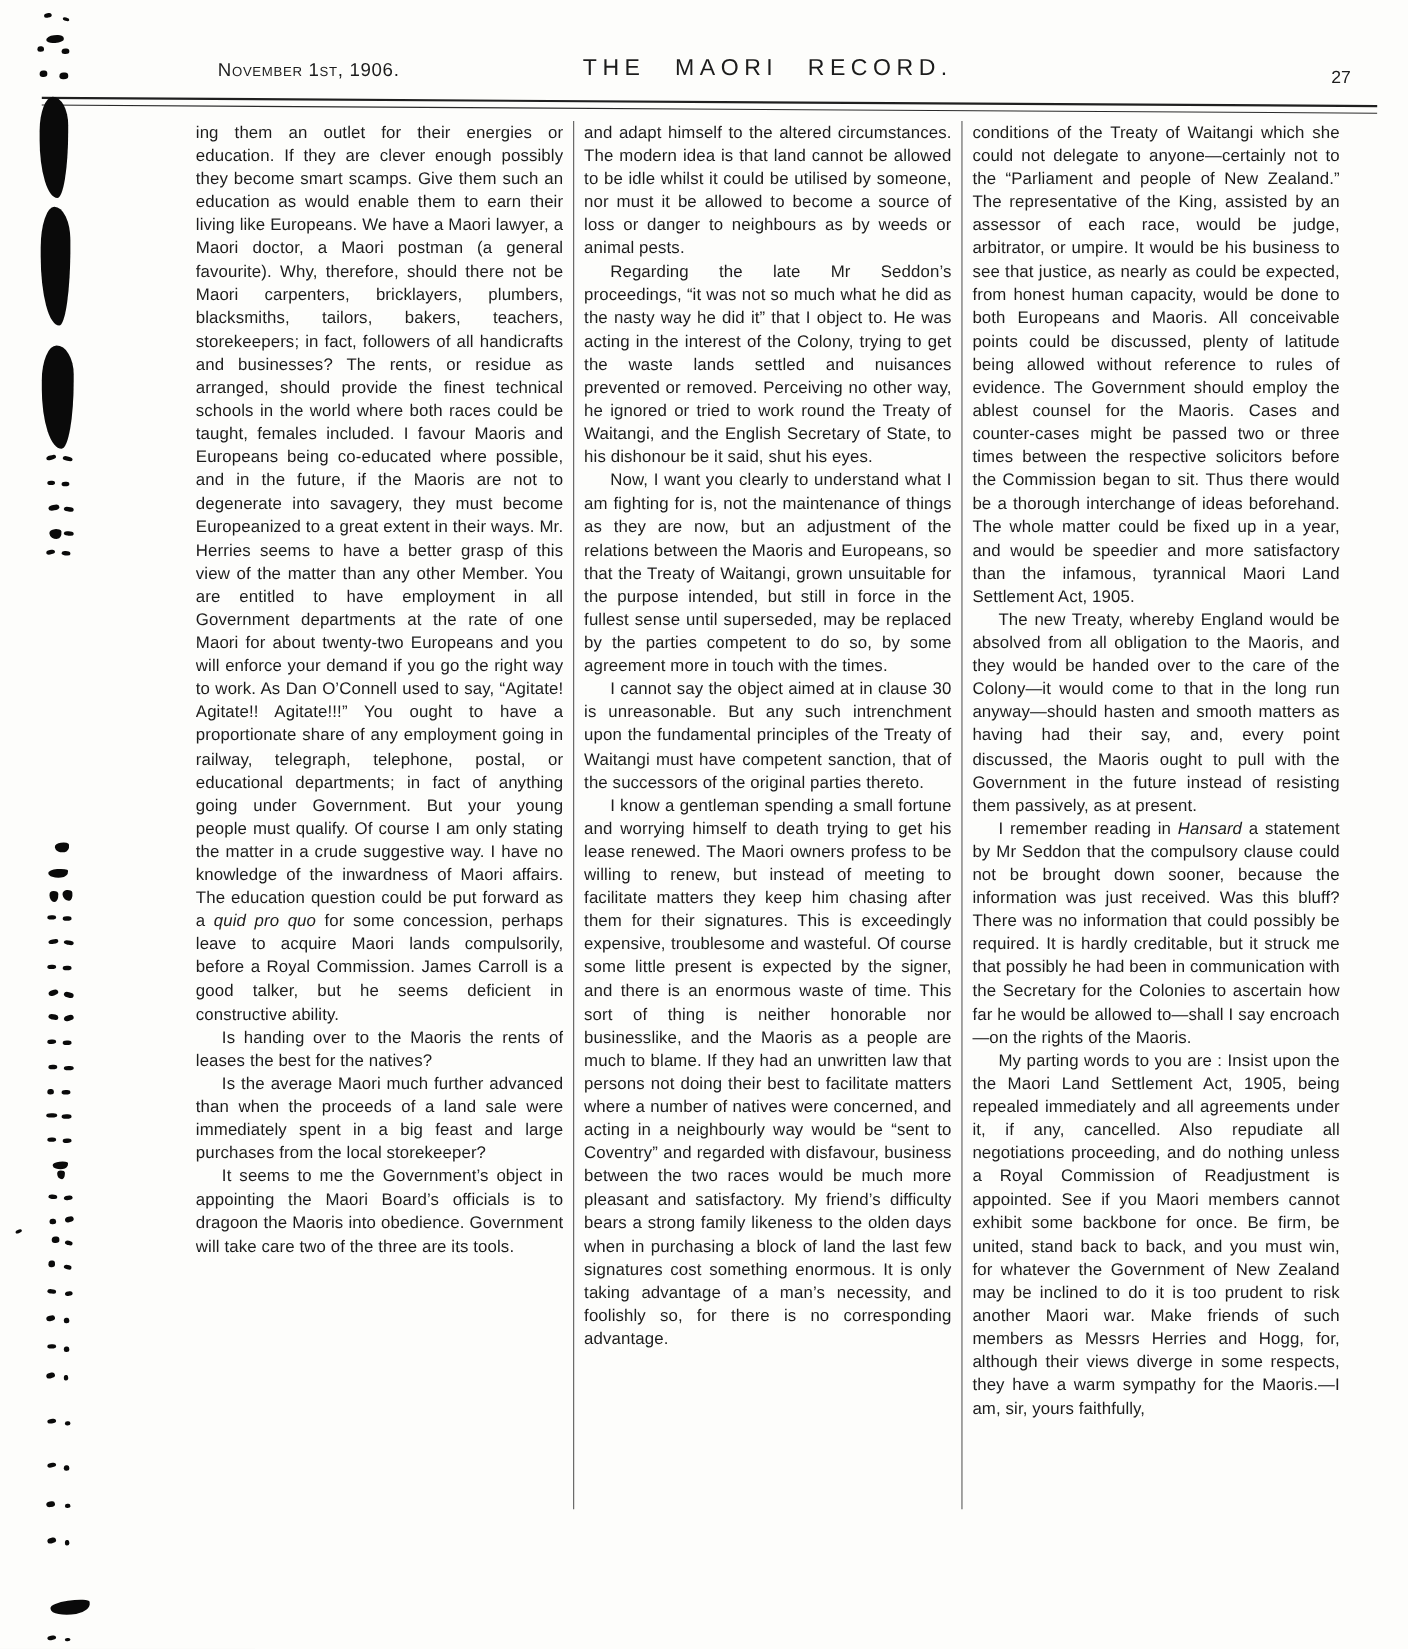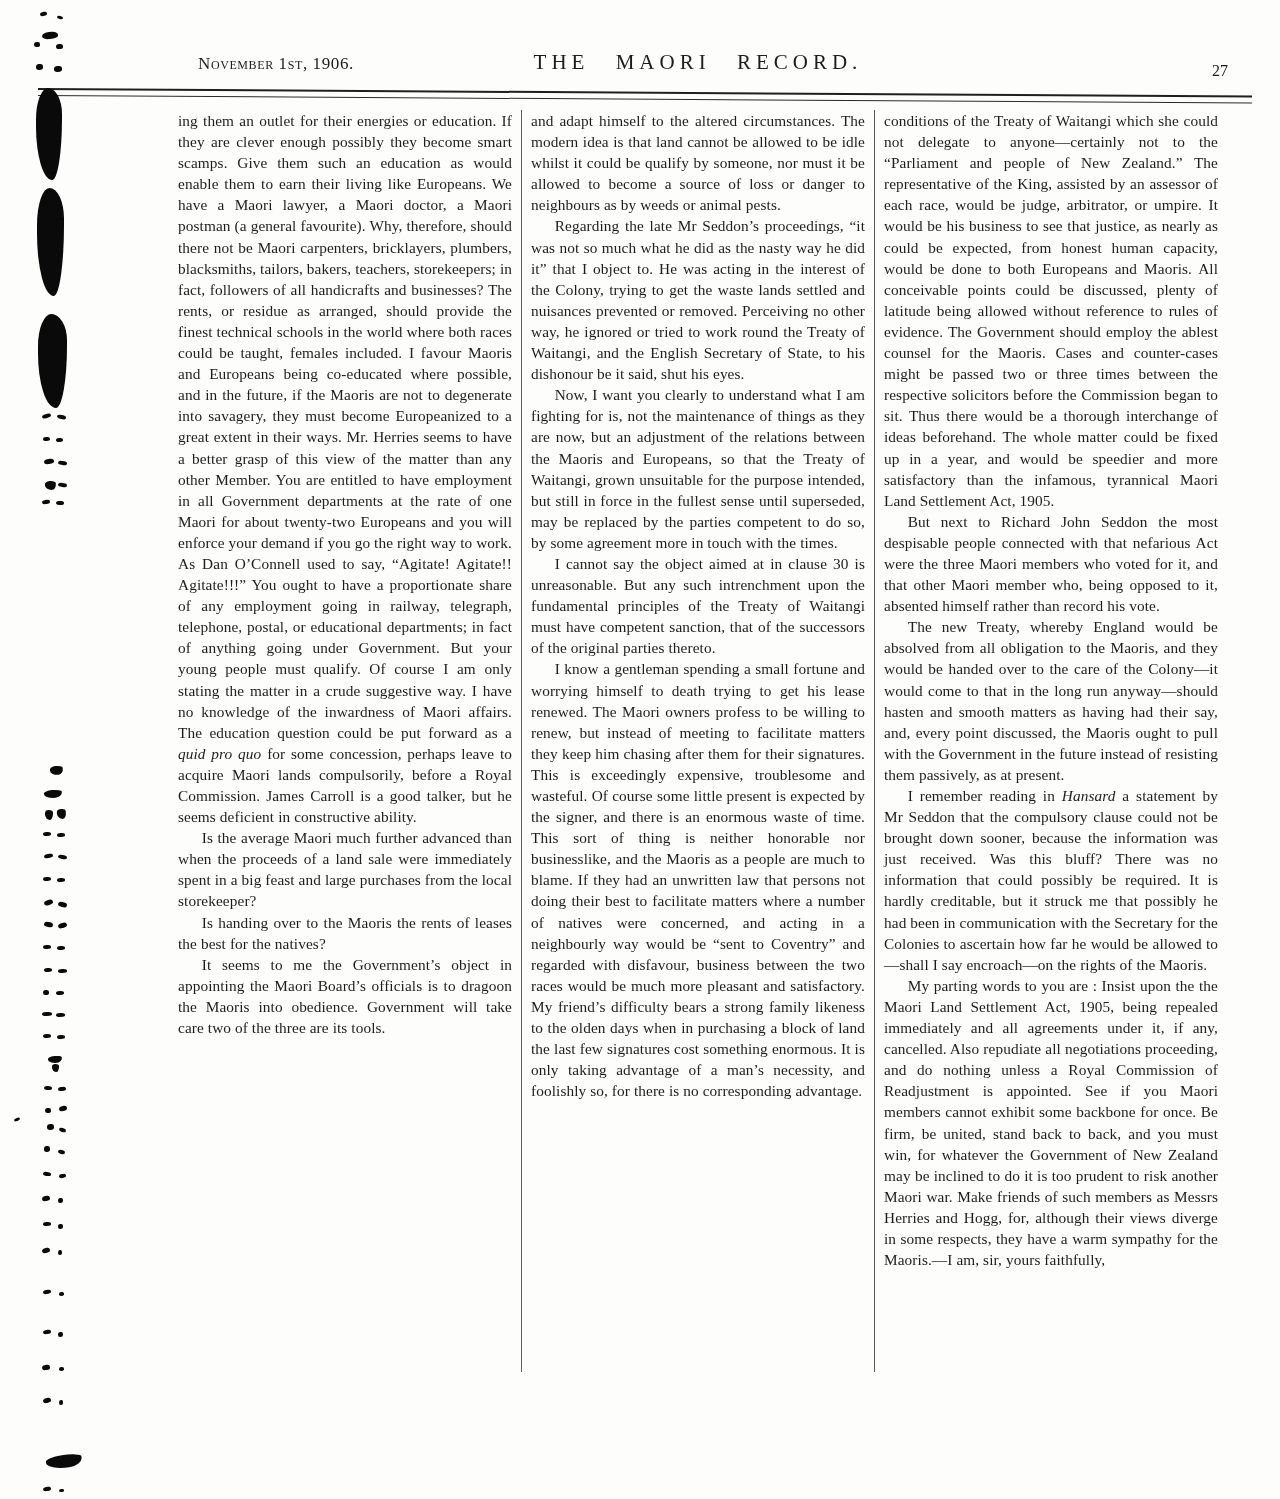--- a/index.html
+++ b/index.html
@@ -1,19 +1,19 @@
 <!DOCTYPE html>
 <html><head>
 <meta charset="utf-8">
 <style>
   html,body { margin:0; padding:0; background:#e8e8e4; }
   .page {
     position:relative; width:1280px; height:1499px; margin:0 auto;
     background:#fdfdfb; overflow:hidden;
-    font-family:Liberation Serif, serif;
+    font-family:Liberation Sans, sans-serif;
     color:#1c1c1c;
   }
   
   .masthead { position:absolute; top:48px; left:178px; width:1040px; height:34px; }
   .masthead-date {
     position:absolute; left:20px; top:6px;
     font-variant:small-caps; font-size:17px; letter-spacing:.6px; white-space:nowrap;
   }
   .masthead-title {
     position:absolute; left:0; right:0; top:2px; text-align:center;
@@ -52,34 +52,33 @@
     <span class="masthead-date">November 1st, 1906.</span>
     <span class="masthead-title">THE MAORI RECORD.</span>
     <span class="masthead-page-number">27</span>
   </div>
 
   <div class="header-rule"></div>
 
   <div class="text-columns">
     <div class="col">
         <p><span>ing them an outlet for their energies or education.  If they are clever enough possibly they become smart scamps.  Give them such an education as would enable them to earn their living like Europeans. We have a Maori lawyer, a Maori doctor, a Maori postman (a general favourite). Why, therefore, should there not be Maori carpenters, bricklayers, plumbers, blacksmiths, tailors, bakers, teachers, storekeepers;  in fact, followers of all handicrafts and businesses?  The rents, or residue as arranged, should provide the finest technical schools in the world where both races could be taught, females included.  I favour Maoris and Europeans being co-educated where possible, and in the future, if the Maoris are not to degenerate into savagery, they must become Europeanized to a great extent in their ways.  Mr. Herries seems to have a better grasp of this view of the matter than any other Member.  You are entitled to have employment in all Government departments at the rate of one Maori for about twenty-two Europeans and you will enforce your demand if you go the right way to work.  As Dan O’Connell used to say, “Agitate!  Agitate!!  Agitate!!!”  You ought to have a proportionate share of any employment going in railway, telegraph, telephone, postal, or educational departments; in fact of anything going under Government.  But your young people must qualify.  Of course I am only stating the matter in a crude suggestive way. I have no knowledge of the inwardness of Maori affairs.  The education question could be put forward as a </span><i>quid pro quo</i><span> for some concession, perhaps leave to acquire Maori lands compulsorily, before a Royal Commission.  James Carroll is a good talker, but he seems deficient in constructive ability.</span></p>
+        <p class="indent"><span>Is handing over to the Maoris the rents of leases the best for the natives?</span></p>
         <p class="indent"><span>Is the average Maori much further advanced than when the proceeds of a land sale were immediately spent in a big feast and large purchases from the local storekeeper?</span></p>
-        <p class="indent"><span>Is handing over to the Maoris the rents of leases the best for the natives?</span></p>
         <p class="indent"><span>It seems to me the Government’s object in appointing the Maori Board’s officials is to dragoon the Maoris into obedience. Government will take care two of the three are its tools.</span></p>
       </div>
     <div class="col">
-        <p><span>and adapt himself to the altered circumstances.  The modern idea is that land cannot be allowed to be idle whilst it could be qualify by someone, nor must it be allowed to become a source of loss or danger to neighbours as by weeds or animal pests.</span></p>
+        <p><span>and adapt himself to the altered circumstances.  The modern idea is that land cannot be allowed to be idle whilst it could be utilised by someone, nor must it be allowed to become a source of loss or danger to neighbours as by weeds or animal pests.</span></p>
         <p class="indent"><span>Regarding the late Mr Seddon’s proceedings, “it was not so much what he did as the nasty way he did it” that I object to.  He was acting in the interest of the Colony, trying to get the waste lands settled and nuisances prevented or removed.  Perceiving no other way, he ignored or tried to work round the Treaty of Waitangi, and the English Secretary of State, to his dishonour be it said, shut his eyes.</span></p>
         <p class="indent"><span>Now, I want you clearly to understand what I am fighting for is, not the maintenance of things as they are now, but an adjustment of the relations between the Maoris and Europeans, so that the Treaty of Waitangi, grown unsuitable for the purpose intended, but still in force in the fullest sense until superseded, may be replaced by the parties competent to do so, by some agreement more in touch with the times.</span></p>
         <p class="indent"><span>I cannot say the object aimed at in clause 30 is unreasonable.  But any such intrenchment upon the fundamental principles of the Treaty of Waitangi must have competent sanction, that of the successors of the original parties thereto.</span></p>
         <p class="indent"><span>I know a gentleman spending a small fortune and worrying himself to death trying to get his lease renewed.  The Maori owners profess to be willing to renew, but instead of meeting to facilitate matters they keep him chasing after them for their signatures.  This is exceedingly expensive, troublesome and wasteful.  Of course some little present is expected by the signer, and there is an enormous waste of time.  This sort of thing is neither honorable nor businesslike, and the Maoris as a people are much to blame.  If they had an unwritten law that persons not doing their best to facilitate matters where a number of natives were concerned, and acting in a neighbourly way would be “sent to Coventry” and regarded with disfavour, business between the two races would be much more pleasant and satisfactory.  My friend’s difficulty bears a strong family likeness to the olden days when in purchasing a block of land the last few signatures cost something enormous. It is only taking advantage of a man’s necessity, and foolishly so, for there is no corresponding advantage.</span></p>
       </div>
     <div class="col">
         <p><span>conditions of the Treaty of Waitangi which she could not delegate to anyone—certainly not to the “Parliament and people of New Zealand.”  The representative of the King, assisted by an assessor of each race, would be judge, arbitrator, or umpire.  It would be his business to see that justice, as nearly as could be expected, from honest human capacity, would be done to both Europeans and Maoris.  All conceivable points could be discussed, plenty of latitude being allowed without reference to rules of evidence.  The Government should employ the ablest counsel for the Maoris.  Cases and counter-cases might be passed two or three times between the respective solicitors before the Commission began to sit. Thus there would be a thorough interchange of ideas beforehand.  The whole matter could be fixed up in a year, and would be speedier and more satisfactory than the infamous, tyrannical Maori Land Settlement Act, 1905.</span></p>
-        <p class="indent"><span>But next to Richard John Seddon the most despisable people connected with that nefarious Act were the three Maori members who voted for it, and that other Maori member who, being opposed to it, absented himself rather than record his vote.</span></p>
         <p class="indent"><span>The new Treaty, whereby England would be absolved from all obligation to the Maoris, and they would be handed over to the care of the Colony—it would come to that in the long run anyway—should hasten and smooth matters as having had their say, and, every point discussed, the Maoris ought to pull with the Government in the future instead of resisting them passively, as at present.</span></p>
         <p class="indent"><span>I remember reading in </span><i>Hansard</i><span> a statement by Mr Seddon that the compulsory clause could not be brought down sooner, because the information was just received. Was this bluff?   There was no information that could possibly be required.  It is hardly creditable, but it struck me that possibly he had been in communication with the Secretary for the Colonies to ascertain how far he would be allowed to—shall I say encroach—on the rights of the Maoris.</span></p>
         <p class="indent"><span>My parting words to you are : Insist upon the the Maori Land Settlement Act, 1905, being repealed immediately and all agreements  under it, if any, cancelled. Also repudiate all negotiations proceeding, and do nothing unless a Royal Commission of Readjustment is appointed.  See if you Maori members cannot exhibit some backbone for once.   Be firm, be united, stand back to back, and you must win, for whatever the Government of New Zealand may be inclined to do it is too prudent to risk another Maori war.  Make friends of such members as Messrs Herries and Hogg, for, although their views diverge in some respects, they have a warm sympathy for the Maoris.—I am, sir, yours faithfully,</span></p>
       </div>
   </div>
 
   <div class="margin-marks">
       <span class="ink" style="left: 40px; top: 12px; width: 7px; height: 4px; transform: rotate(-10deg); background: rgb(10, 10, 10); border-radius: 50% 40% 55% 45% / 60% 50% 45%;"></span>
       <span class="ink" style="left: 57px; top: 16px; width: 6px; height: 3px; transform: rotate(15deg); background: rgb(10, 10, 10); border-radius: 50% 40% 55% 45% / 60% 50% 45%;"></span>
       <span class="ink" style="left: 42px; top: 32px; width: 16px; height: 7px; transform: rotate(-4deg); background: rgb(10, 10, 10); border-radius: 50% 40% 55% 45% / 60% 50% 45%;"></span>

